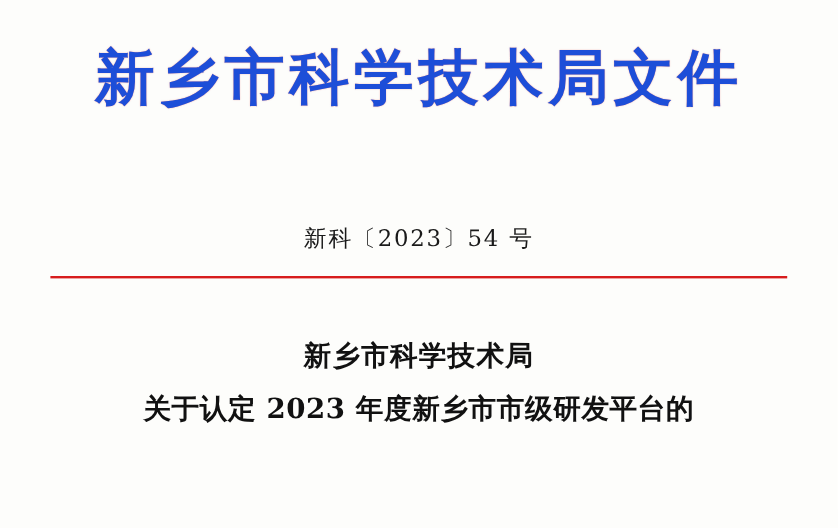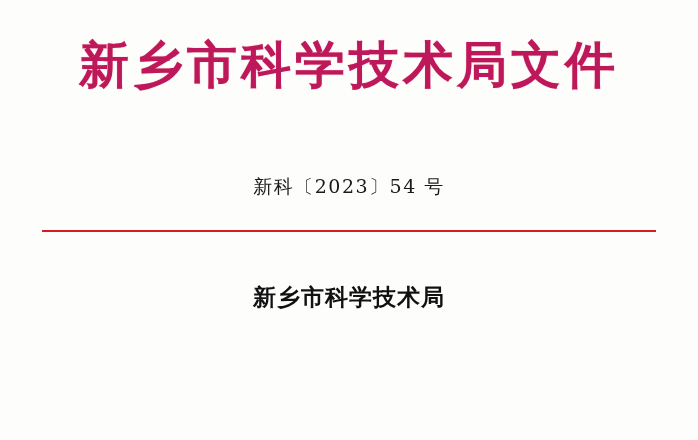--- a/index.html
+++ b/index.html
@@ -21,34 +21,34 @@
     background: #fdfdfb;
   }
 
   
   .masthead {
     position: absolute;
     top: 34px;
     left: 0;
     width: 698px;
     text-align: center;
-    color: #be185d;
+    color: #1d4ed8;
     font-family: "DejaVu Serif", "Liberation Serif", serif;
     font-weight: bold;
     font-size: 50px;
     letter-spacing: 4px;
     line-height: 1.25;
     text-shadow: 0 0 1px rgba(215,29,29,0.55);
     white-space: nowrap;
   }
 
   
   .doc-number {
     position: absolute;
-    top: 174px;
+    top: 186px;
     left: 0;
     width: 698px;
     text-align: center;
     color: #1a1a1a;
     font-size: 19px;
     letter-spacing: 1.5px;
     white-space: nowrap;
   }
 
   
@@ -92,15 +92,16 @@
 <div class="page">
 
   <div class="masthead">新乡市科学技术局文件</div>
 
   <div class="doc-number">新科〔2023〕54 号</div>
 
   <div class="red-rule"></div>
 
   <div class="notice-title">
     <span class="line">新乡市科学技术局</span>
+    <span class="line line-wide">关于认定 2023 年度新乡市市级研发平台的</span>
   </div>
 
 </div>
 
 </body></html>

